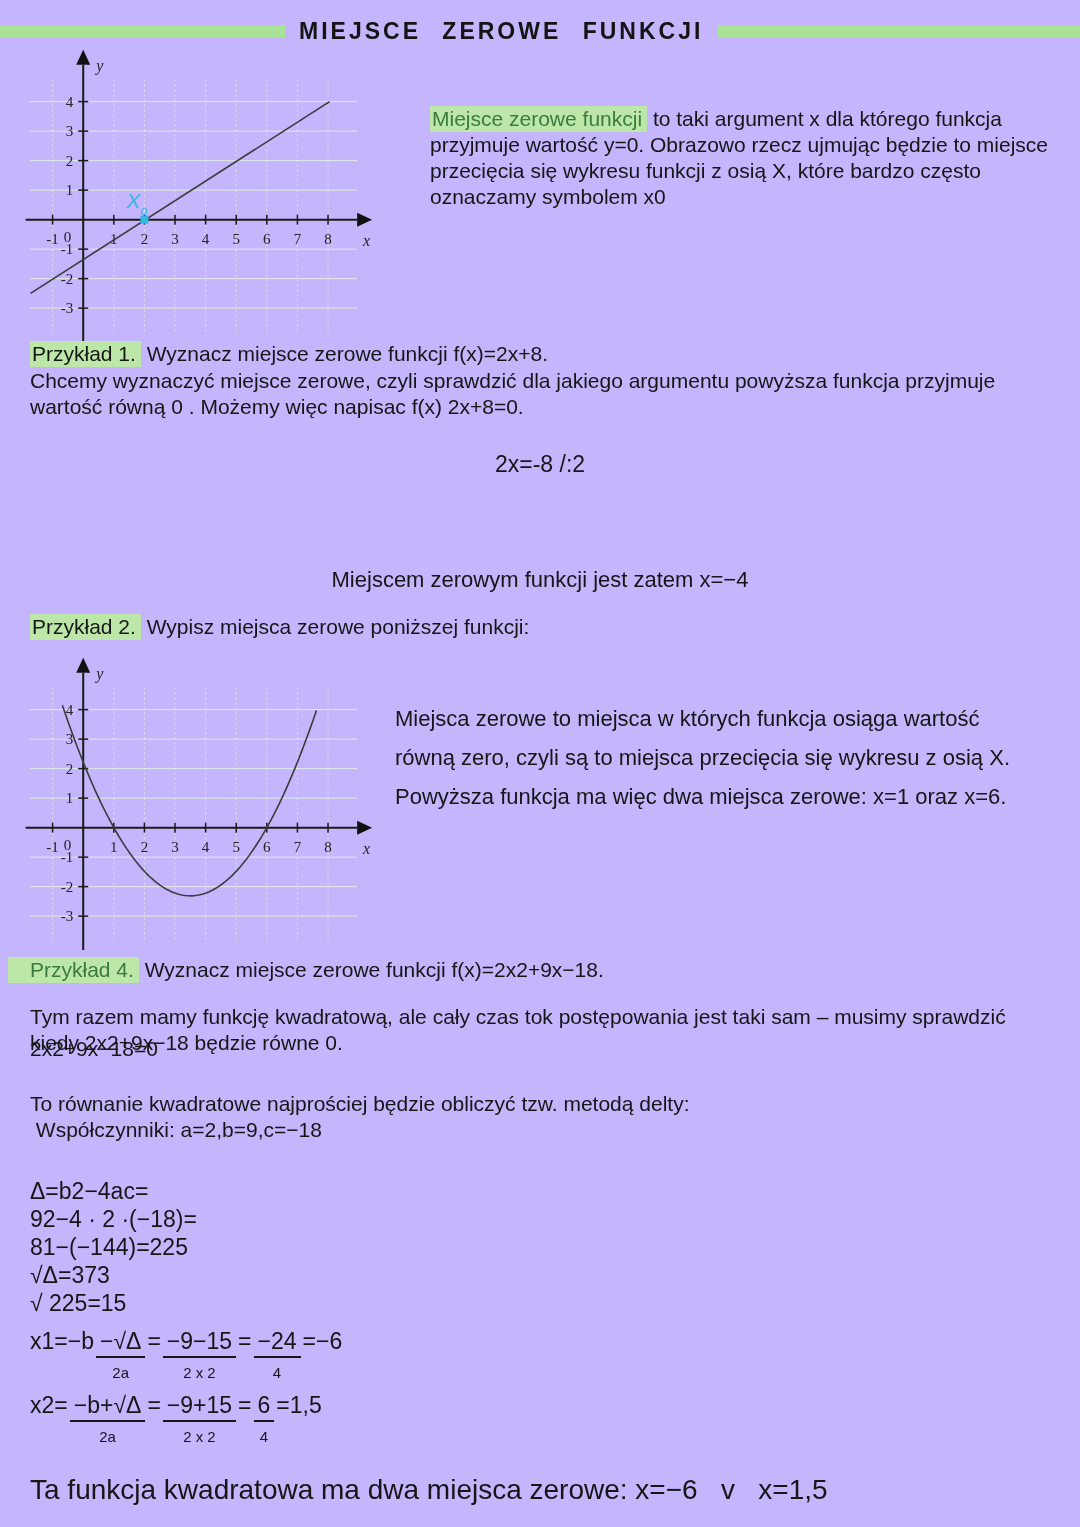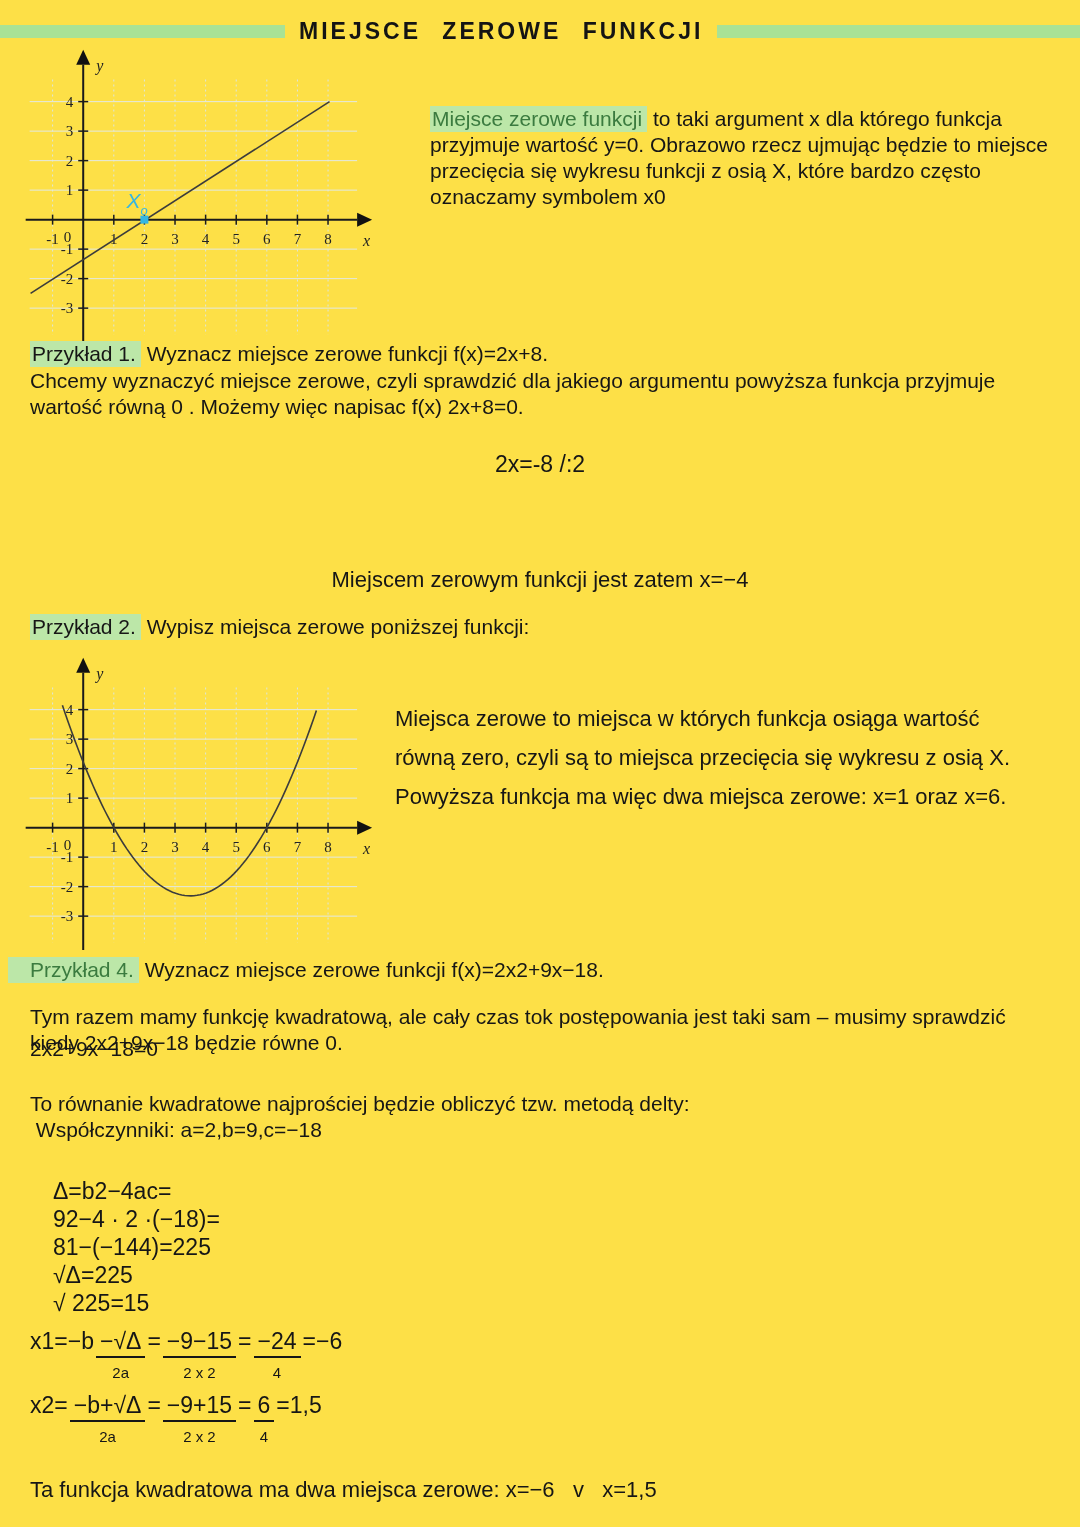--- a/index.html
+++ b/index.html
@@ -1,34 +1,34 @@
 <!DOCTYPE html>
 <html><head>
 <meta charset="utf-8">
 <style>
   html,body{margin:0;padding:0;background:#ffffff;}
-  .page{position:relative;width:1080px;height:1527px;background:#fde047;
+  .page{position:relative;width:1080px;height:1527px;background:#c4b5fd;
         font-family:"Liberation Sans",sans-serif;color:#161616;overflow:hidden;}
   .abs{position:absolute;}
   
   .header{top:18px;left:0;right:0;display:flex;align-items:center;}
   .bar{height:13px;background:#a9e295;}
   .bar-left{width:285px;}
   .bar-right{flex:1;}
   .title{font-size:23px;font-weight:700;letter-spacing:3px;word-spacing:12px;
          color:#141414;padding:0 14px;white-space:nowrap;}
   
   .t{font-size:21px;line-height:26px;}
   .hl{background:#bce7a8;padding:1px 5px 2px 2px;}
   .hl-green{color:#3b7b3f;}
   .pre{white-space:pre-wrap;}
   .eqcenter{left:0;right:0;text-align:center;font-size:23px;line-height:31px;}
   .concl{left:0;right:0;text-align:center;font-size:22px;}
   .ex2body{font-size:22px;line-height:39px;}
-  .delta{font-size:23px;line-height:28px;margin-left:23px;}
+  .delta{font-size:23px;line-height:28px;}
   .xrow{font-size:23px;white-space:nowrap;}
   .xrow span{vertical-align:top;}
   .frac{display:inline-block;text-align:center;vertical-align:top;margin:0 2px;}
   .frac .num{display:block;border-bottom:2px solid #161616;padding:0 4px 1px 4px;}
   .frac .den{display:block;font-size:15px;padding-top:6px;}
   
   svg{overflow:visible;}
   .tick{font-family:"Liberation Serif",serif;font-size:15px;fill:#222;}
   .axlab{font-family:"Liberation Serif",serif;font-style:italic;font-size:16px;fill:#222;}
   .marker-label{font-size:21px;font-style:italic;font-family:"Liberation Sans",sans-serif;}
@@ -195,27 +195,27 @@
   <div class="abs t" style="left:30px;top:984px;width:1022px;margin-top:20px;">Tym razem mamy funkcję kwadratową, ale cały czas tok postępowania jest taki sam – musimy sprawdzić kiedy 2x2+9x−18 będzie równe 0.</div>
   <div class="abs t" style="left:30px;top:1036px;">2x2+9x−18=0</div>
 
   <div class="abs t" style="left:30px;top:1091px;width:1020px;">To równanie kwadratowe najprościej będzie obliczyć tzw. metodą delty:</div>
   <div class="abs t pre" style="left:30px;top:1117px;width:1020px;"> Współczynniki: a=2,b=9,c=−18</div>
 
   <div class="abs delta" style="left:30px;top:1177px;">
     <div>Δ=b2−4ac=</div>
     <div>92−4 · 2 ·(−18)=</div>
     <div>81−(−144)=225</div>
-    <div>√Δ=225</div>
+    <div>√Δ=373</div>
     <div>√ 225=15</div>
   </div>
 
   <div class="abs xrow" style="left:30px;top:1328px;">
     <span>x1=−b</span><span class="frac"><span class="num">−√Δ</span><span class="den">2a</span></span><span>=</span><span class="frac"><span class="num">−9−15</span><span class="den">2 x 2</span></span><span>=</span><span class="frac"><span class="num">−24</span><span class="den">4</span></span><span>=−6</span>
   </div>
 
   <div class="abs xrow" style="left:30px;top:1392px;">
     <span>x2=</span><span class="frac"><span class="num">−b+√Δ</span><span class="den">2a</span></span><span>=</span><span class="frac"><span class="num">−9+15</span><span class="den">2 x 2</span></span><span>=</span><span class="frac"><span class="num">6</span><span class="den">4</span></span><span>=1,5</span>
   </div>
 
-  <div class="abs t pre" style="left:30px;top:1477px;width:1020px;font-size:22px;">Ta funkcja kwadratowa ma dwa miejsca zerowe: x=−6   v   x=1,5</div>
+  <div class="abs t pre" style="left:30px;top:1477px;width:1020px;font-size:28px;">Ta funkcja kwadratowa ma dwa miejsca zerowe: x=−6   v   x=1,5</div>
 
 </div>
 
 </body></html>

